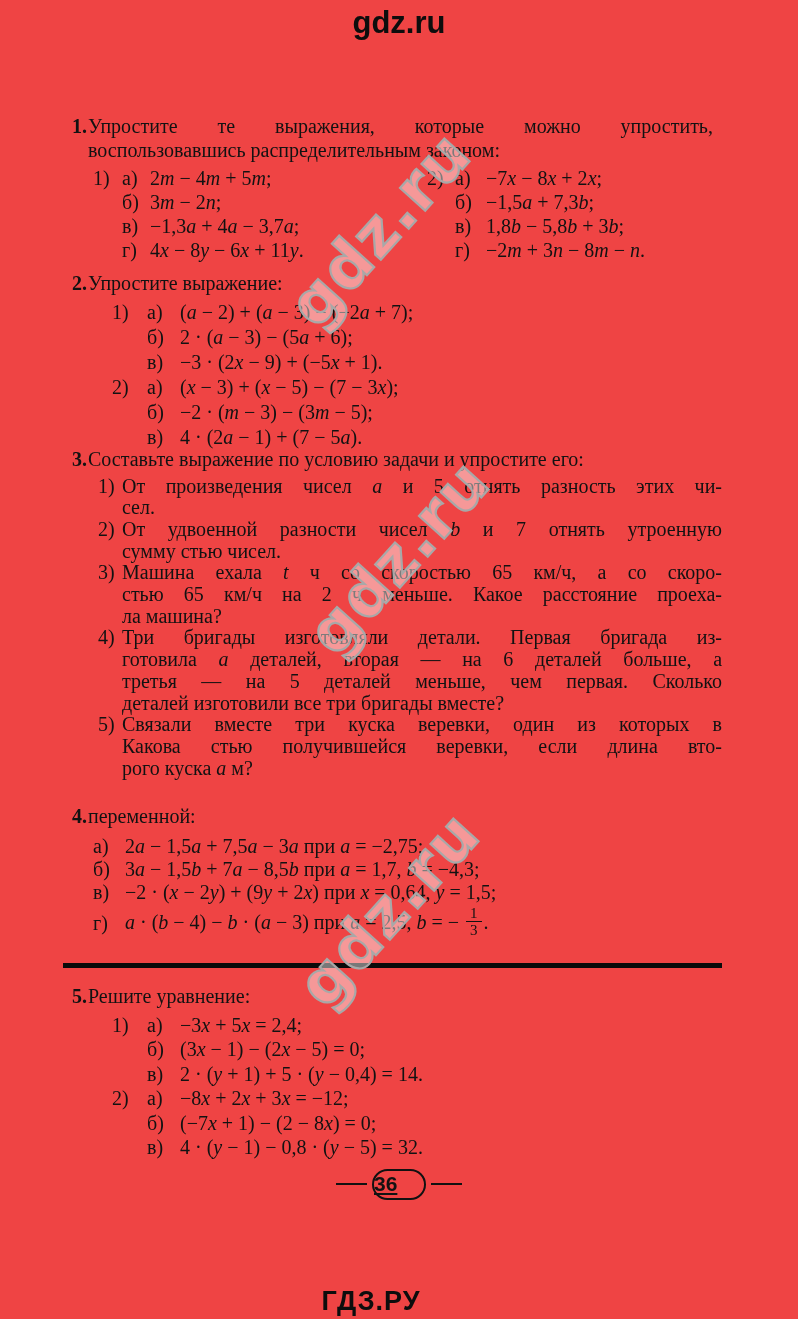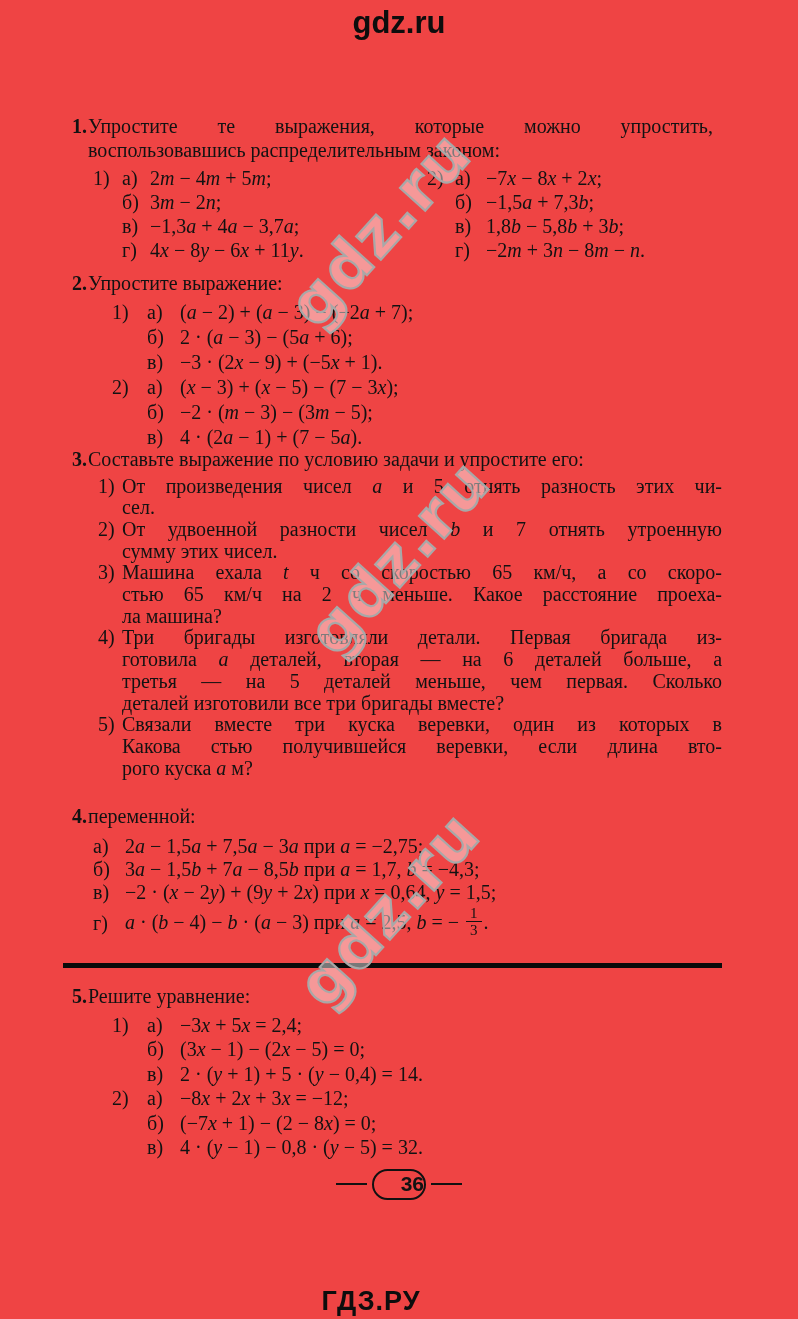--- a/index.html
+++ b/index.html
@@ -60,22 +60,22 @@
   .frac .den { display:block; border-top:1.6px solid #121212; padding:0 4px; }
 
   
   .rule { position:absolute; left:63px; top:963px; width:659px; height:4.5px; background:#0a0a0a; }
 
   
   .badge-row { position:absolute; top:1168px; left:0; width:798px; height:32px;
                display:flex; justify-content:center; align-items:center; }
   .badge-dash { width:31px; height:2.5px; background:#111; margin:0 5px; }
   .badge-pill { width:50px; height:27px; border:2.5px solid #111; border-radius:16px;
-                display:flex; align-items:center; justify-content:flex-end;
-                font-family:"Liberation Sans", sans-serif; font-weight:bold; font-size:21px; }
+                display:flex; align-items:center; justify-content:flex-start;
+                font-family:"Liberation Sans", sans-serif; font-weight:bold; font-size:21px;text-decoration:underline; }
   
   .wm { position:absolute; pointer-events:none; z-index:5; }
   .wm text {
     font-family:"DejaVu Sans", sans-serif; font-size:62px; font-weight:bold;
     letter-spacing:2px; fill:rgba(255,255,255,0.45);
     stroke:#a8a8a8; stroke-width:2.2px;
   }
 </style>
 </head>
 <body>
@@ -183,21 +183,21 @@
         <span class="pnum">1)</span>
         <div class="ptext">
           <div class="line jl">От произведения чисел <i>a</i> и 5 отнять разность этих чи-</div>
           <div class="line">сел.</div>
         </div>
       </div>
       <div class="prow">
         <span class="pnum">2)</span>
         <div class="ptext">
           <div class="line jl">От удвоенной разности чисел <i>b</i> и 7 отнять утроенную</div>
-          <div class="line">сумму этих чисел.</div>
+          <div class="line">сумму стью чисел.</div>
         </div>
       </div>
       <div class="prow">
         <span class="pnum">3)</span>
         <div class="ptext">
           <div class="line jl">Машина ехала <i>t</i> ч со скоростью 65 км/ч, а со скоро-</div>
           <div class="line jl">стью 65 км/ч на 2 ч меньше. Какое расстояние проеха-</div>
           <div class="line">ла машина?</div>
         </div>
       </div>

